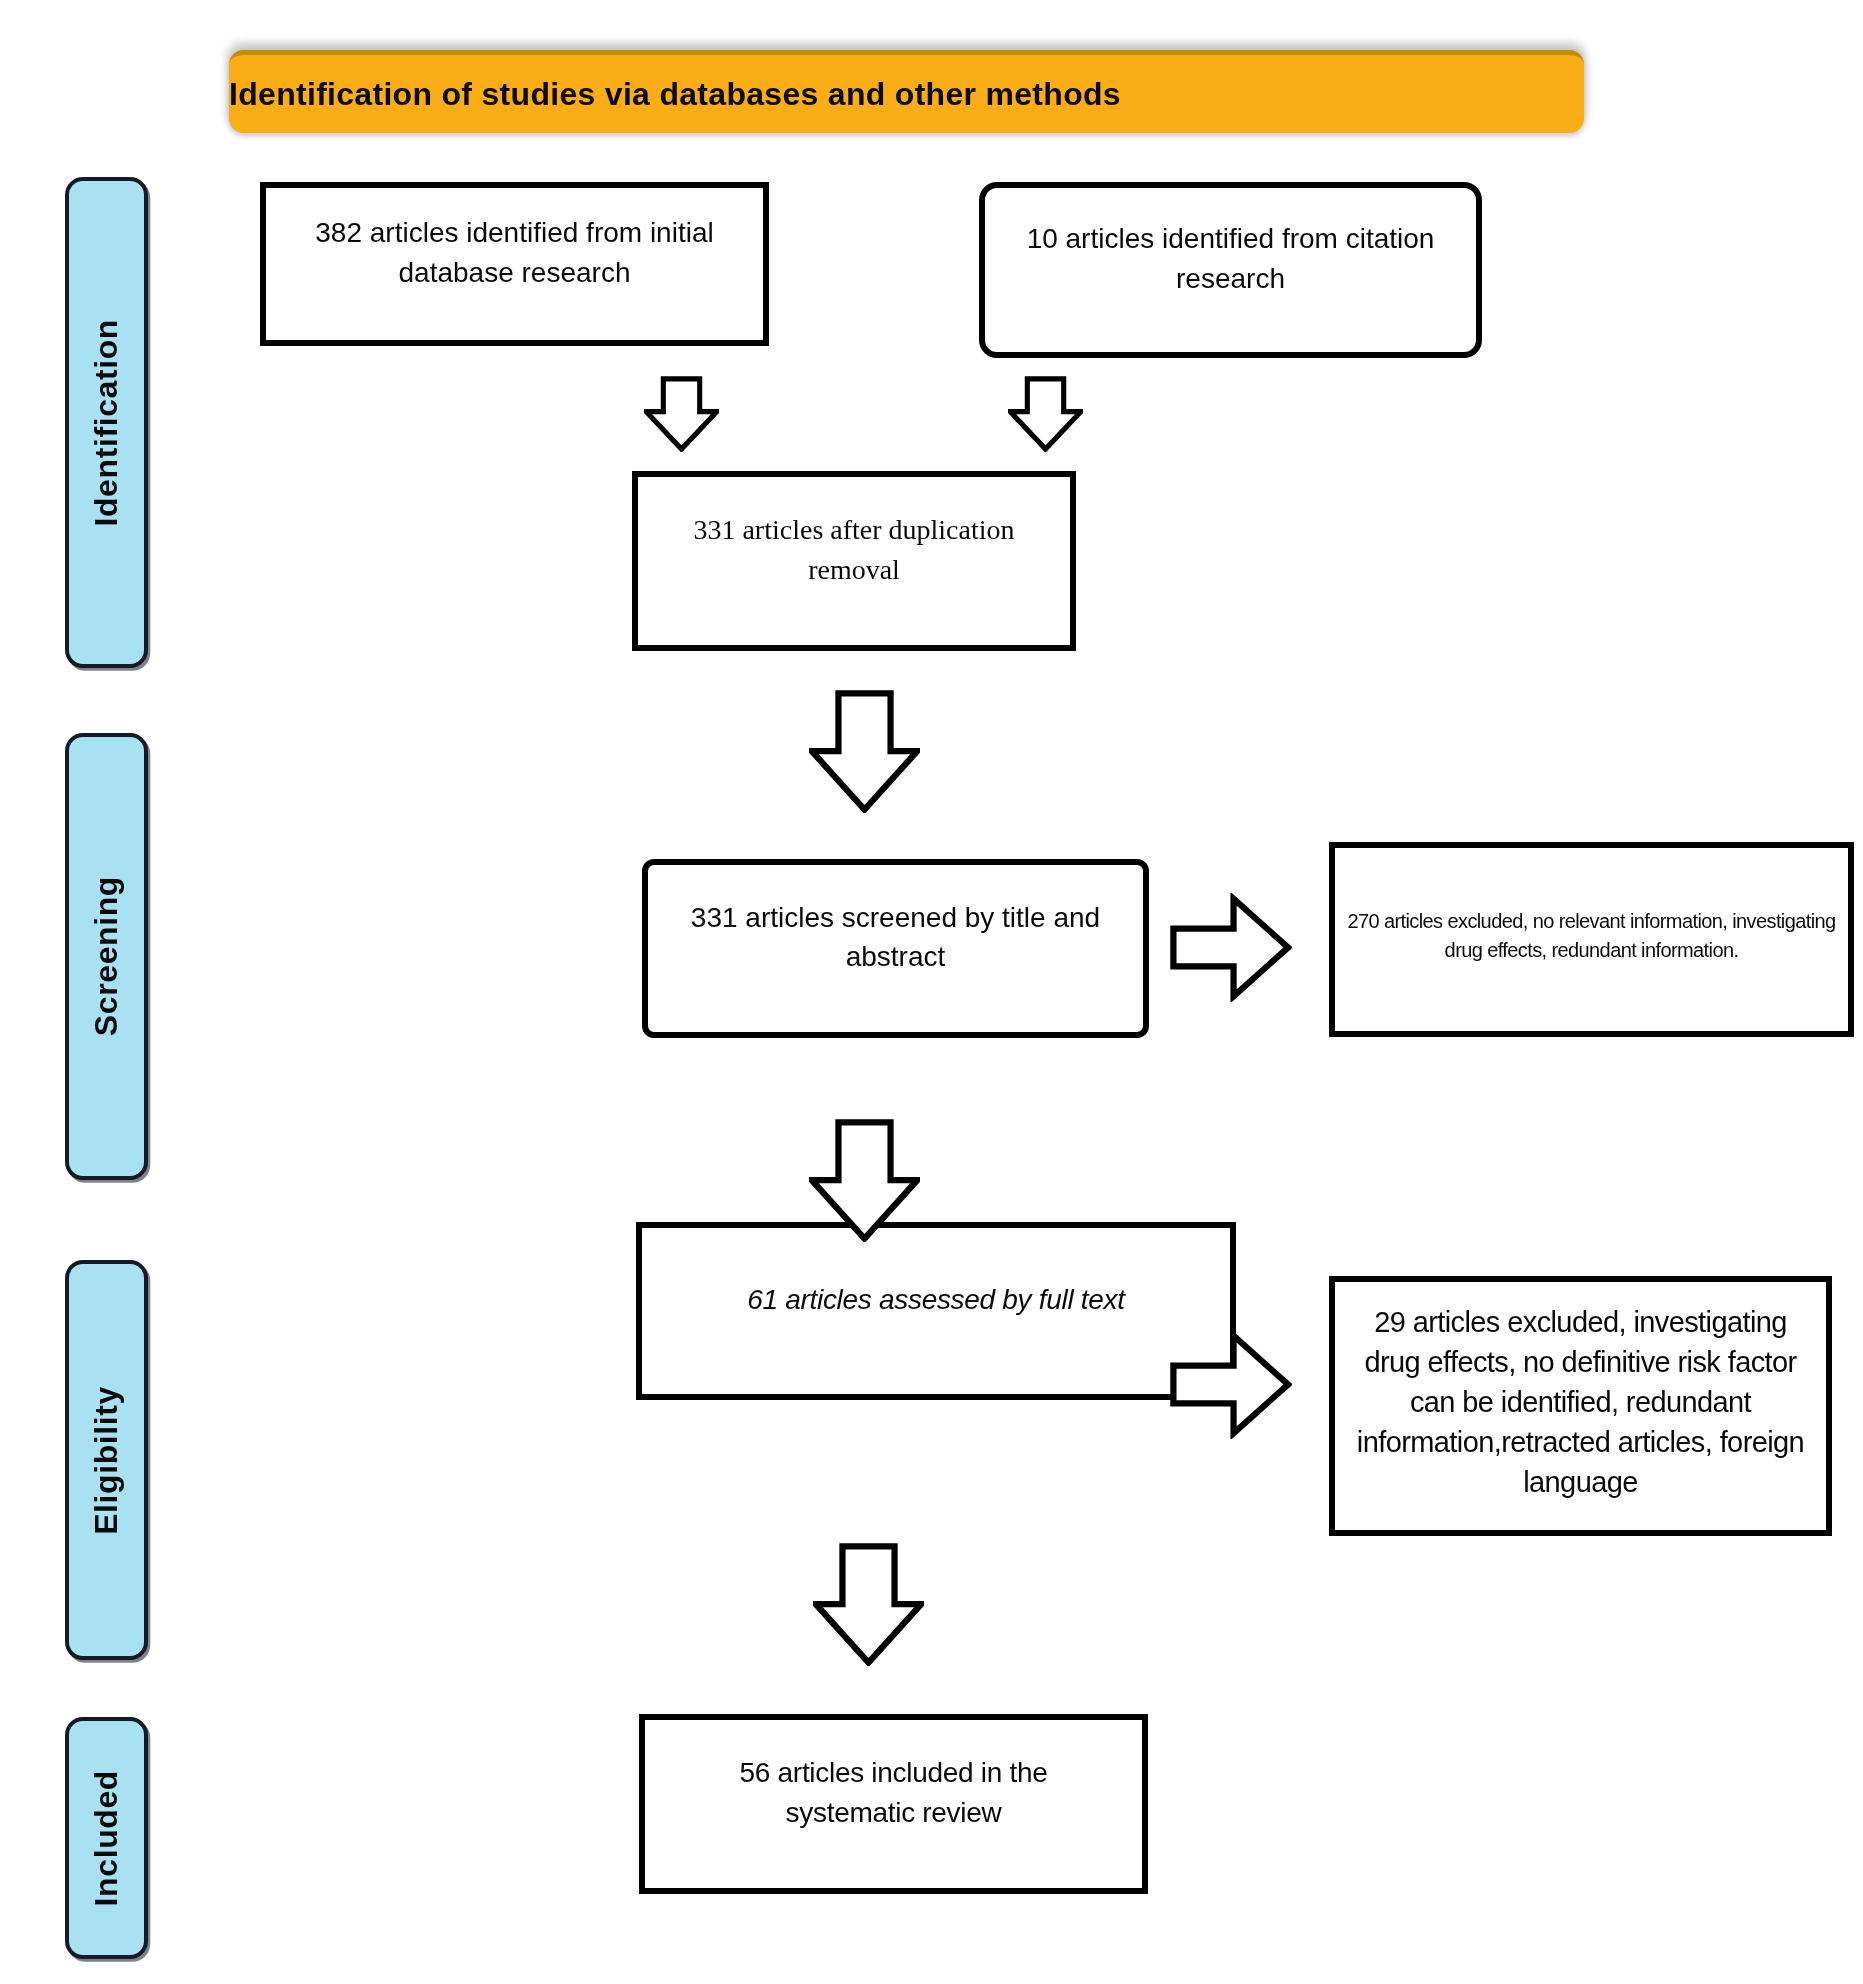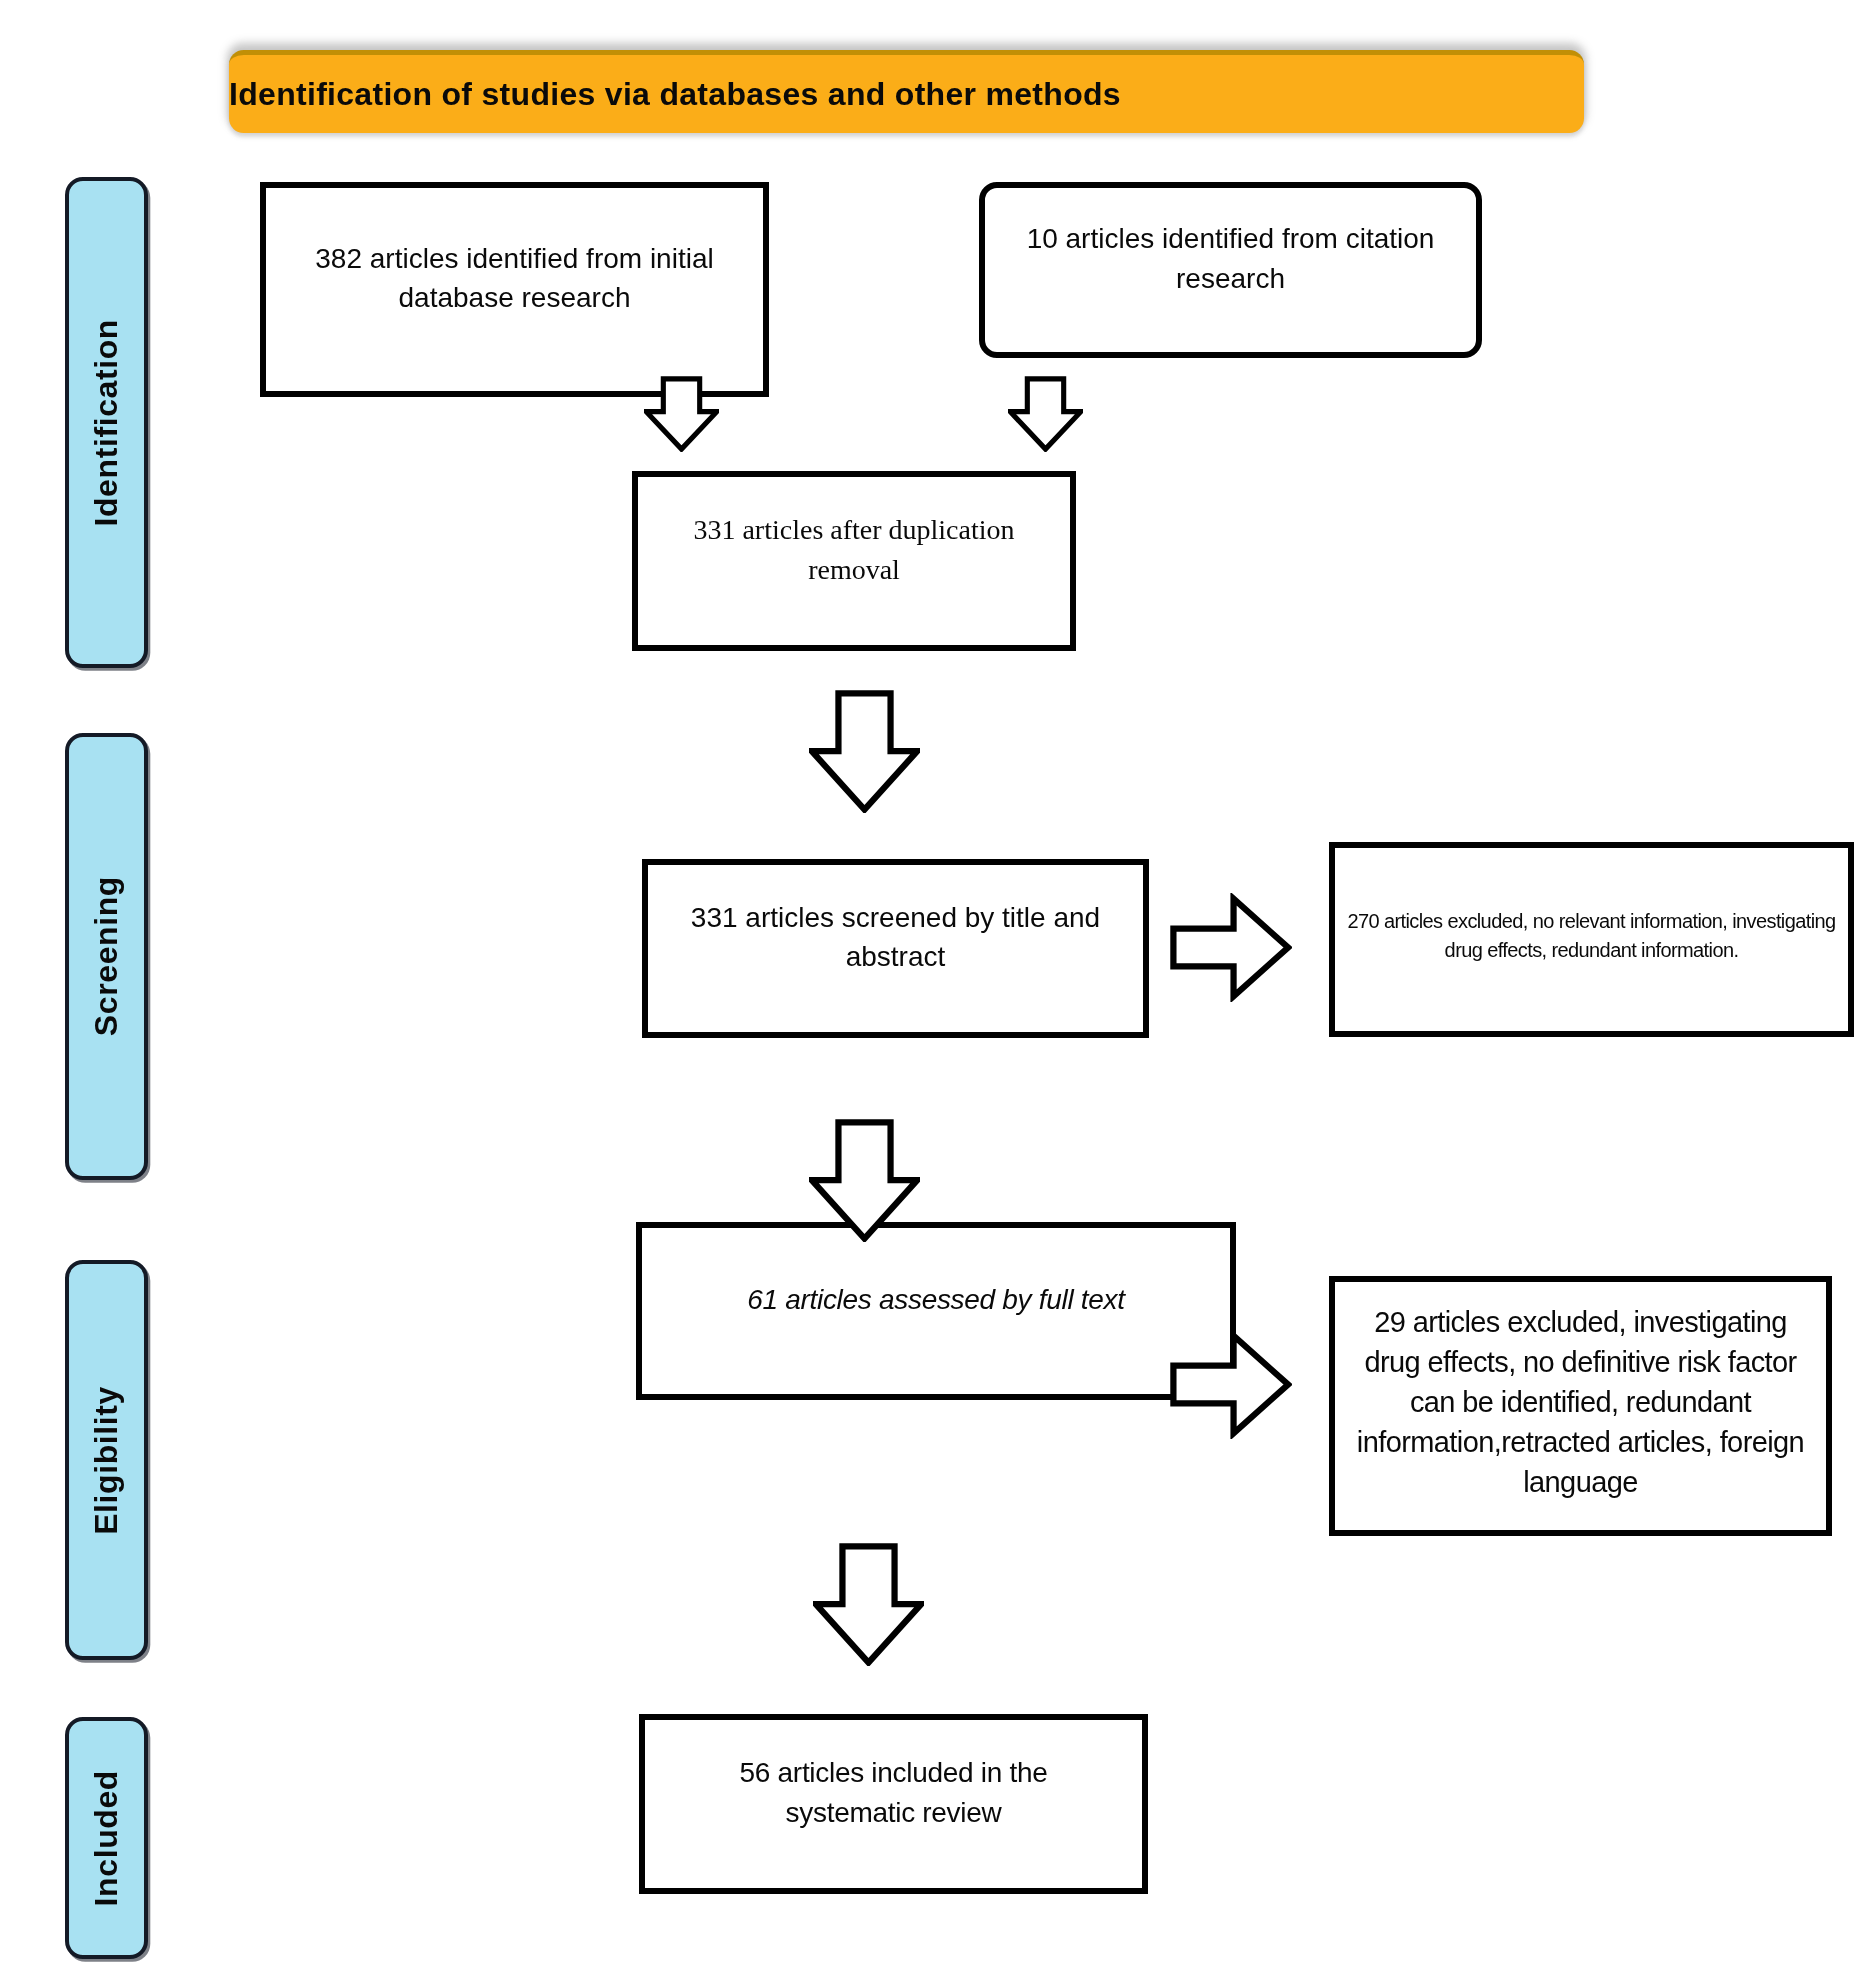--- a/index.html
+++ b/index.html
@@ -40,24 +40,24 @@
 
   .flow-box{
     position:absolute;
     background:var(--box-fill);
     border:6.8px solid var(--box-border);
     display:flex;align-items:center;justify-content:center;
     text-align:center;
     font-size:28px;line-height:1.42;
     padding:5.7px 32px 28px 32px;
   }
-  .box-db{left:260px;top:182px;width:509px;height:215px;}
+  .box-db{left:260px;top:182px;width:509px;height:164px;}
   .box-citation{left:979px;top:182px;width:503px;height:176px;border-radius:18px;}
   .box-dedup{left:632px;top:471px;width:444px;height:180px;font-family:Liberation Serif, serif;}
-  .box-screened{left:642px;top:859px;width:507px;height:179px;}
+  .box-screened{left:642px;top:859px;width:507px;height:179px;border-radius:12px;}
   .box-excl-screen{left:1329px;top:842px;width:525px;height:195px;font-size:20px;padding:5.7px 12.4px 13.6px 12.4px;letter-spacing:-0.6px;}
   .box-fulltext{left:636px;top:1222px;width:600px;height:178px;letter-spacing:-0.3px;font-style:italic;}
   .box-excl-full{left:1329px;top:1276px;width:503px;height:260px;font-size:29px;padding:5.7px 8px 13.6px 8px;letter-spacing:-0.6px;line-height:1.38;}
   .box-included{left:639px;top:1714px;width:509px;height:180px;letter-spacing:-0.3px;}
 
   .arrow{position:absolute;}
   .arrow svg{display:block;width:100%;height:100%;}
   .arrow polygon{fill:#ffffff;stroke:#000000;stroke-linejoin:miter;}
   .arrow-small-a{left:644px;top:376px;width:75px;height:76px;}
   .arrow-small-b{left:1008px;top:376px;width:75px;height:76px;}

